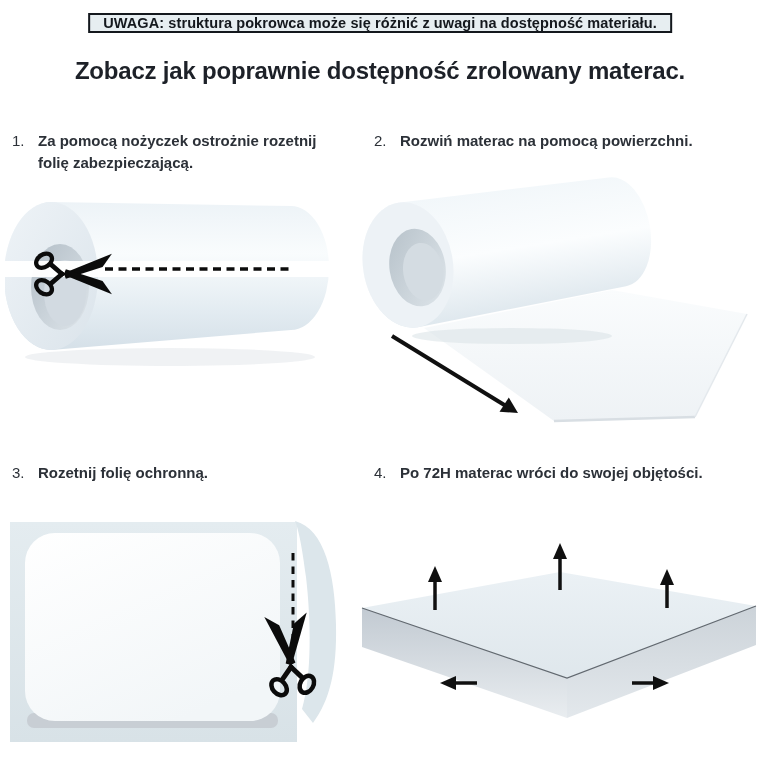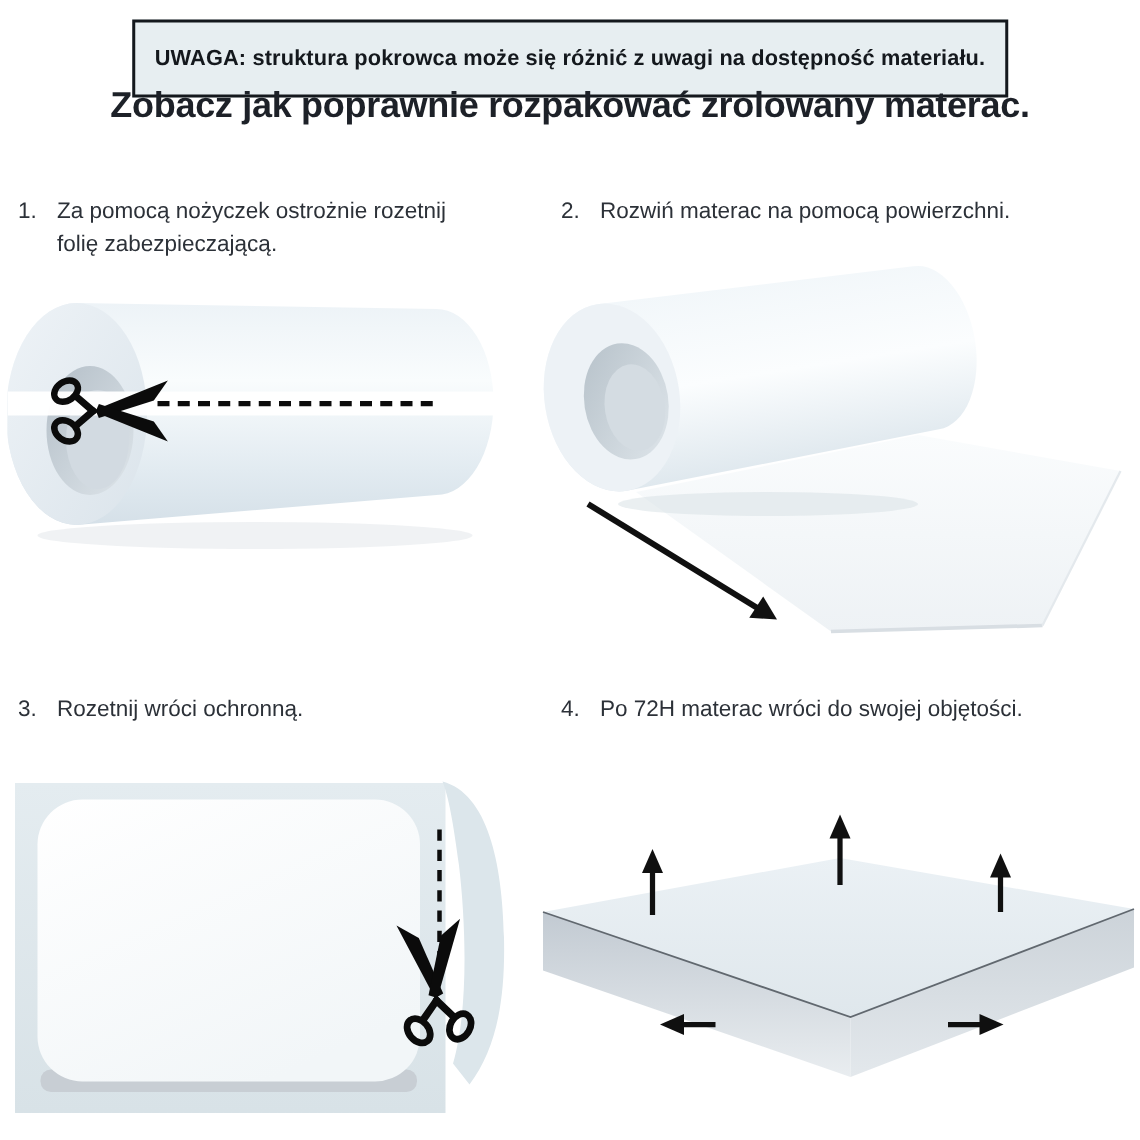--- a/index.html
+++ b/index.html
@@ -8,35 +8,35 @@
     background: #ffffff;
     font-family: "Liberation Sans", sans-serif;
     color: #2c3138;
   }
   .page { position: relative; width: 760px; height: 760px; overflow: hidden; background: #ffffff; }
 
   .banner {
     position: absolute; top: 13px; left: 50%; transform: translateX(-50%);
     background: #e7eef1;
     border: 2px solid #14181d;
-    padding: 16px 13px;
+    padding: 0 13px;
     font-size: 14.5px; font-weight: 700; color: #14181d;
     white-space: nowrap; letter-spacing: 0.1px;
   }
 
   .title {
     position: absolute; top: 57px; left: 0; width: 760px; margin: 0;
     text-align: center;
     font-size: 24px; font-weight: 700; color: #1d2128;
     letter-spacing: -0.2px;
   }
 
   .step-label { position: absolute; display: flex; font-size: 15px; line-height: 1.47; color: #2c3138; }
   .step-label .num { flex: none; width: 26px; }
-  .step-label .txt { flex: 1; }
+  .step-label .txt { flex: 1; font-weight: bold; }
 
   #label-1 { left: 12px;  top: 130px; width: 316px; }
   #label-2 { left: 374px; top: 130px; width: 382px; }
   #label-3 { left: 12px;  top: 462px; width: 330px; }
   #label-4 { left: 374px; top: 462px; width: 382px; }
 
   .illus { position: absolute; display: block; }
   #illus-1 { left: 5px;   top: 190px; }
   #illus-2 { left: 362px; top: 168px; }
   #illus-3 { left: 5px;   top: 515px; }
@@ -44,33 +44,33 @@
 </style>
 </head>
 <body>
 
 <div class="page">
 
   <div class="banner">
     <span>UWAGA: struktura pokrowca może się różnić z uwagi na dostępność materiału.</span>
   </div>
 
-  <h1 class="title">Zobacz jak poprawnie rozpakować zrolowany materac.</h1>
+  <h1 class="title">Zobacz jak poprawnie dostępność zrolowany materac.</h1>
 
   <div class="step-label" id="label-1">
     <span class="num">1.</span>
     <span class="txt">Za pomocą nożyczek ostrożnie rozetnij folię zabezpieczającą.</span>
   </div>
   <div class="step-label" id="label-2">
     <span class="num">2.</span>
     <span class="txt">Rozwiń materac na pomocą powierzchni.</span>
   </div>
   <div class="step-label" id="label-3">
     <span class="num">3.</span>
-    <span class="txt">Rozetnij wróci ochronną.</span>
+    <span class="txt">Rozetnij folię ochronną.</span>
   </div>
   <div class="step-label" id="label-4">
     <span class="num">4.</span>
     <span class="txt">Po 72H materac wróci do swojej objętości.</span>
   </div>
 
   <svg class="illus" id="illus-1" width="330" height="235" viewBox="0 0 330 235">
     <defs>
       <linearGradient id="g1body" x1="0" y1="0" x2="0" y2="1">
         <stop offset="0" stop-color="#edf3f7"></stop>

